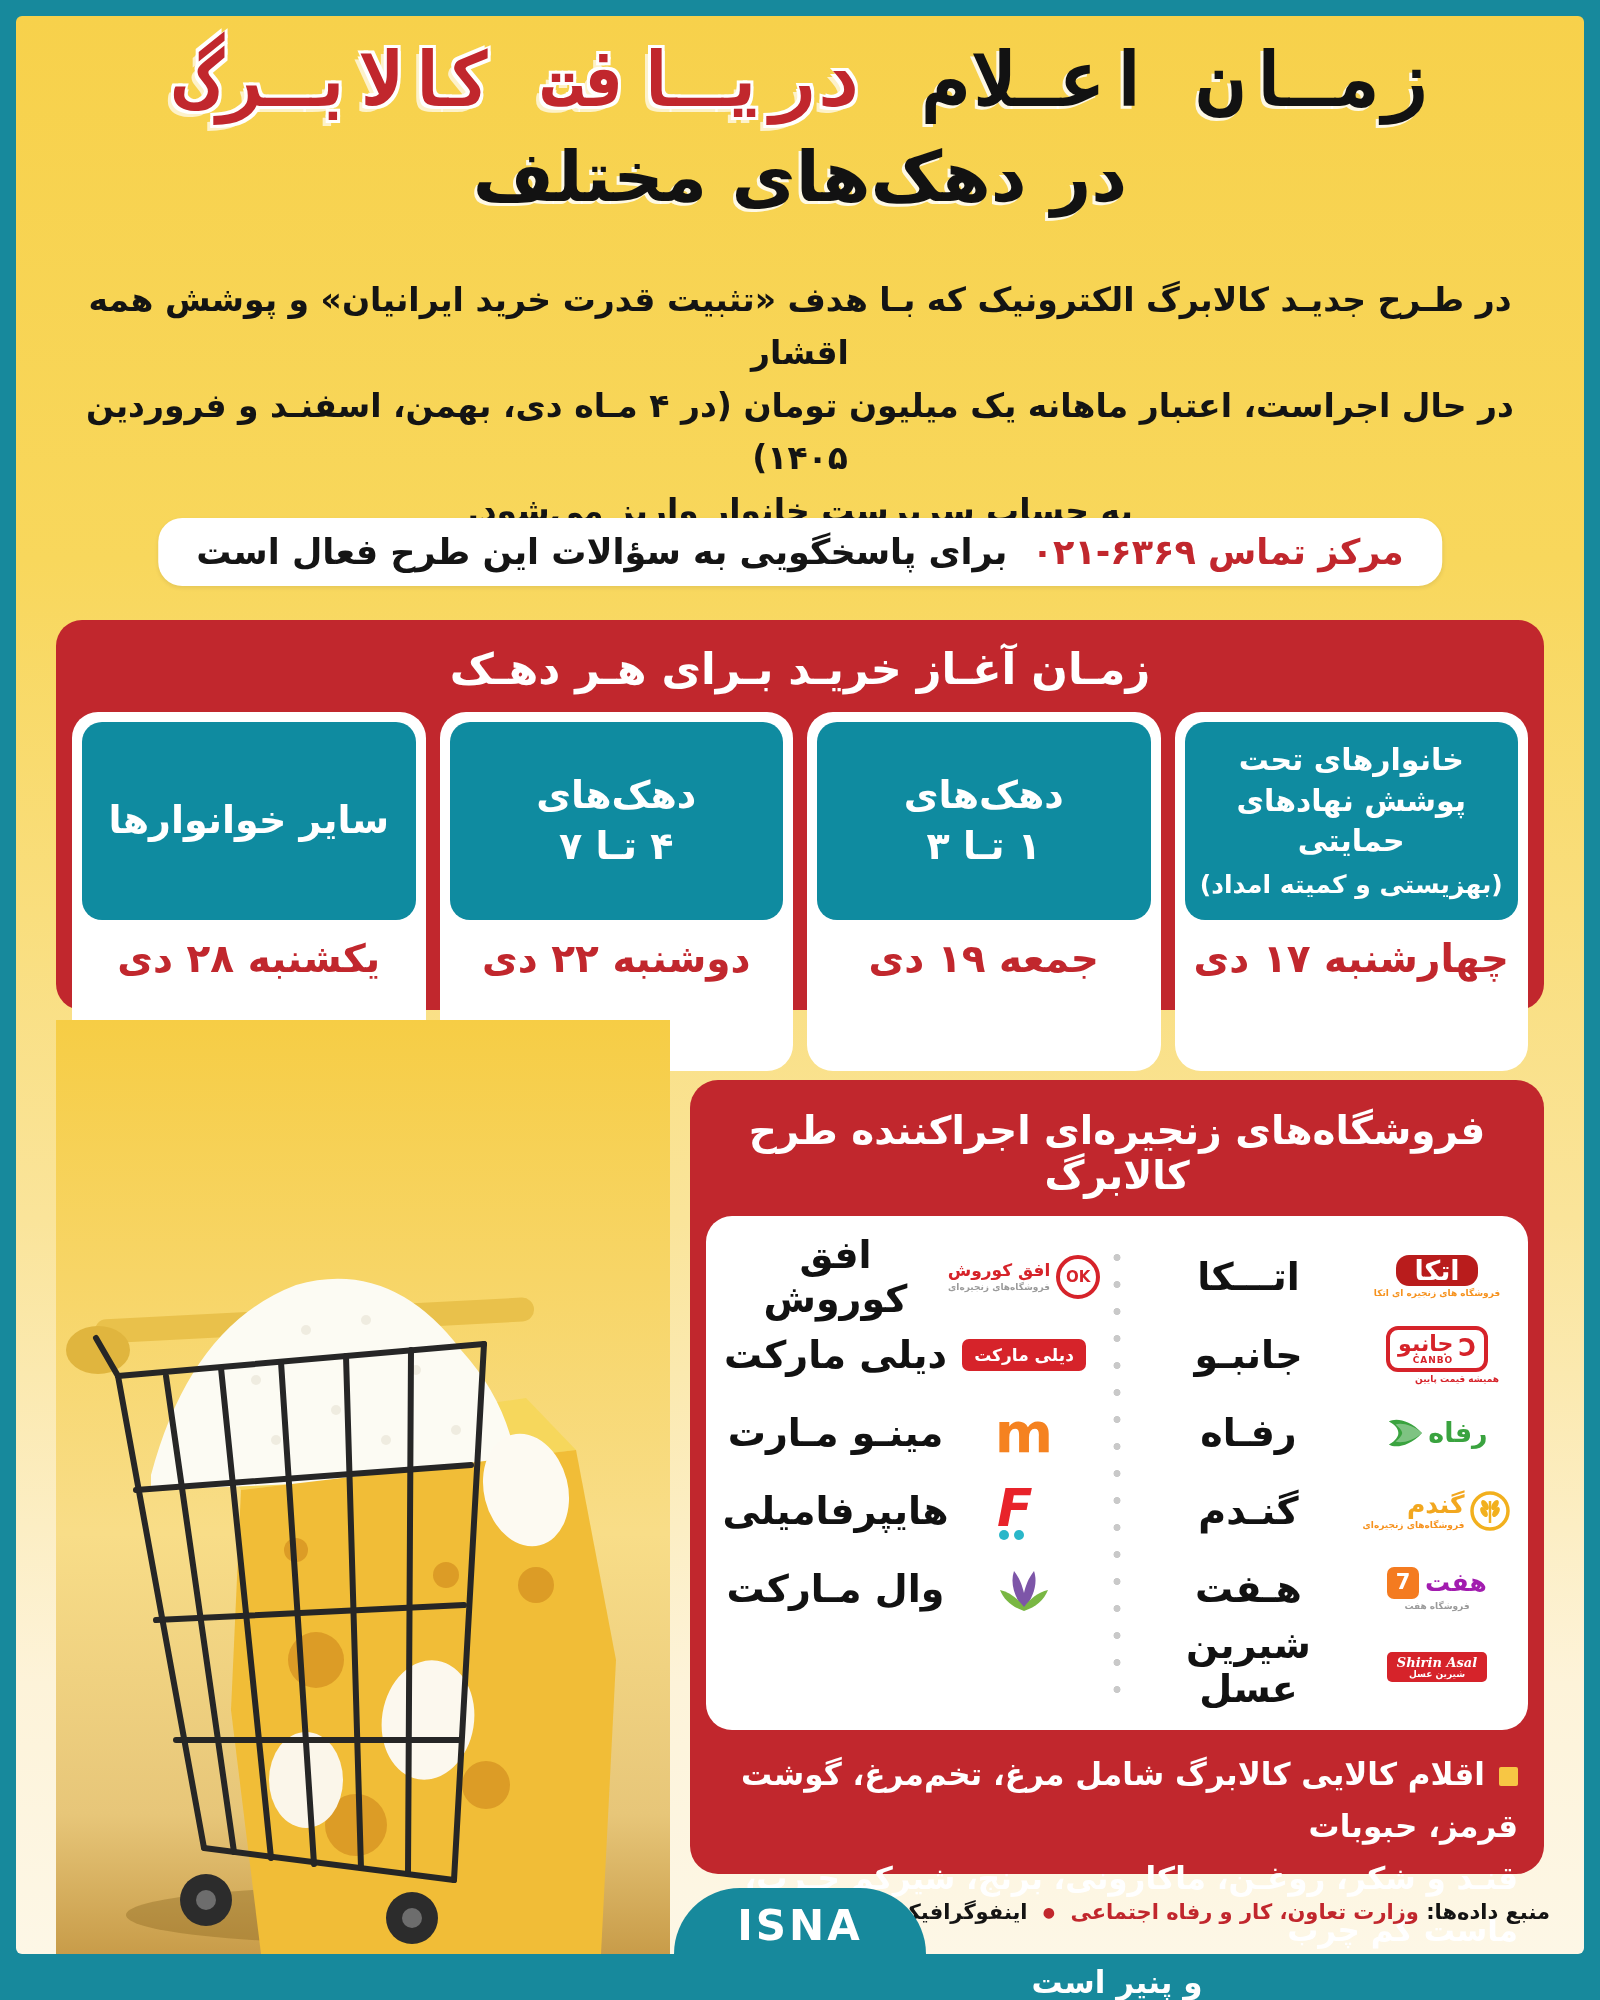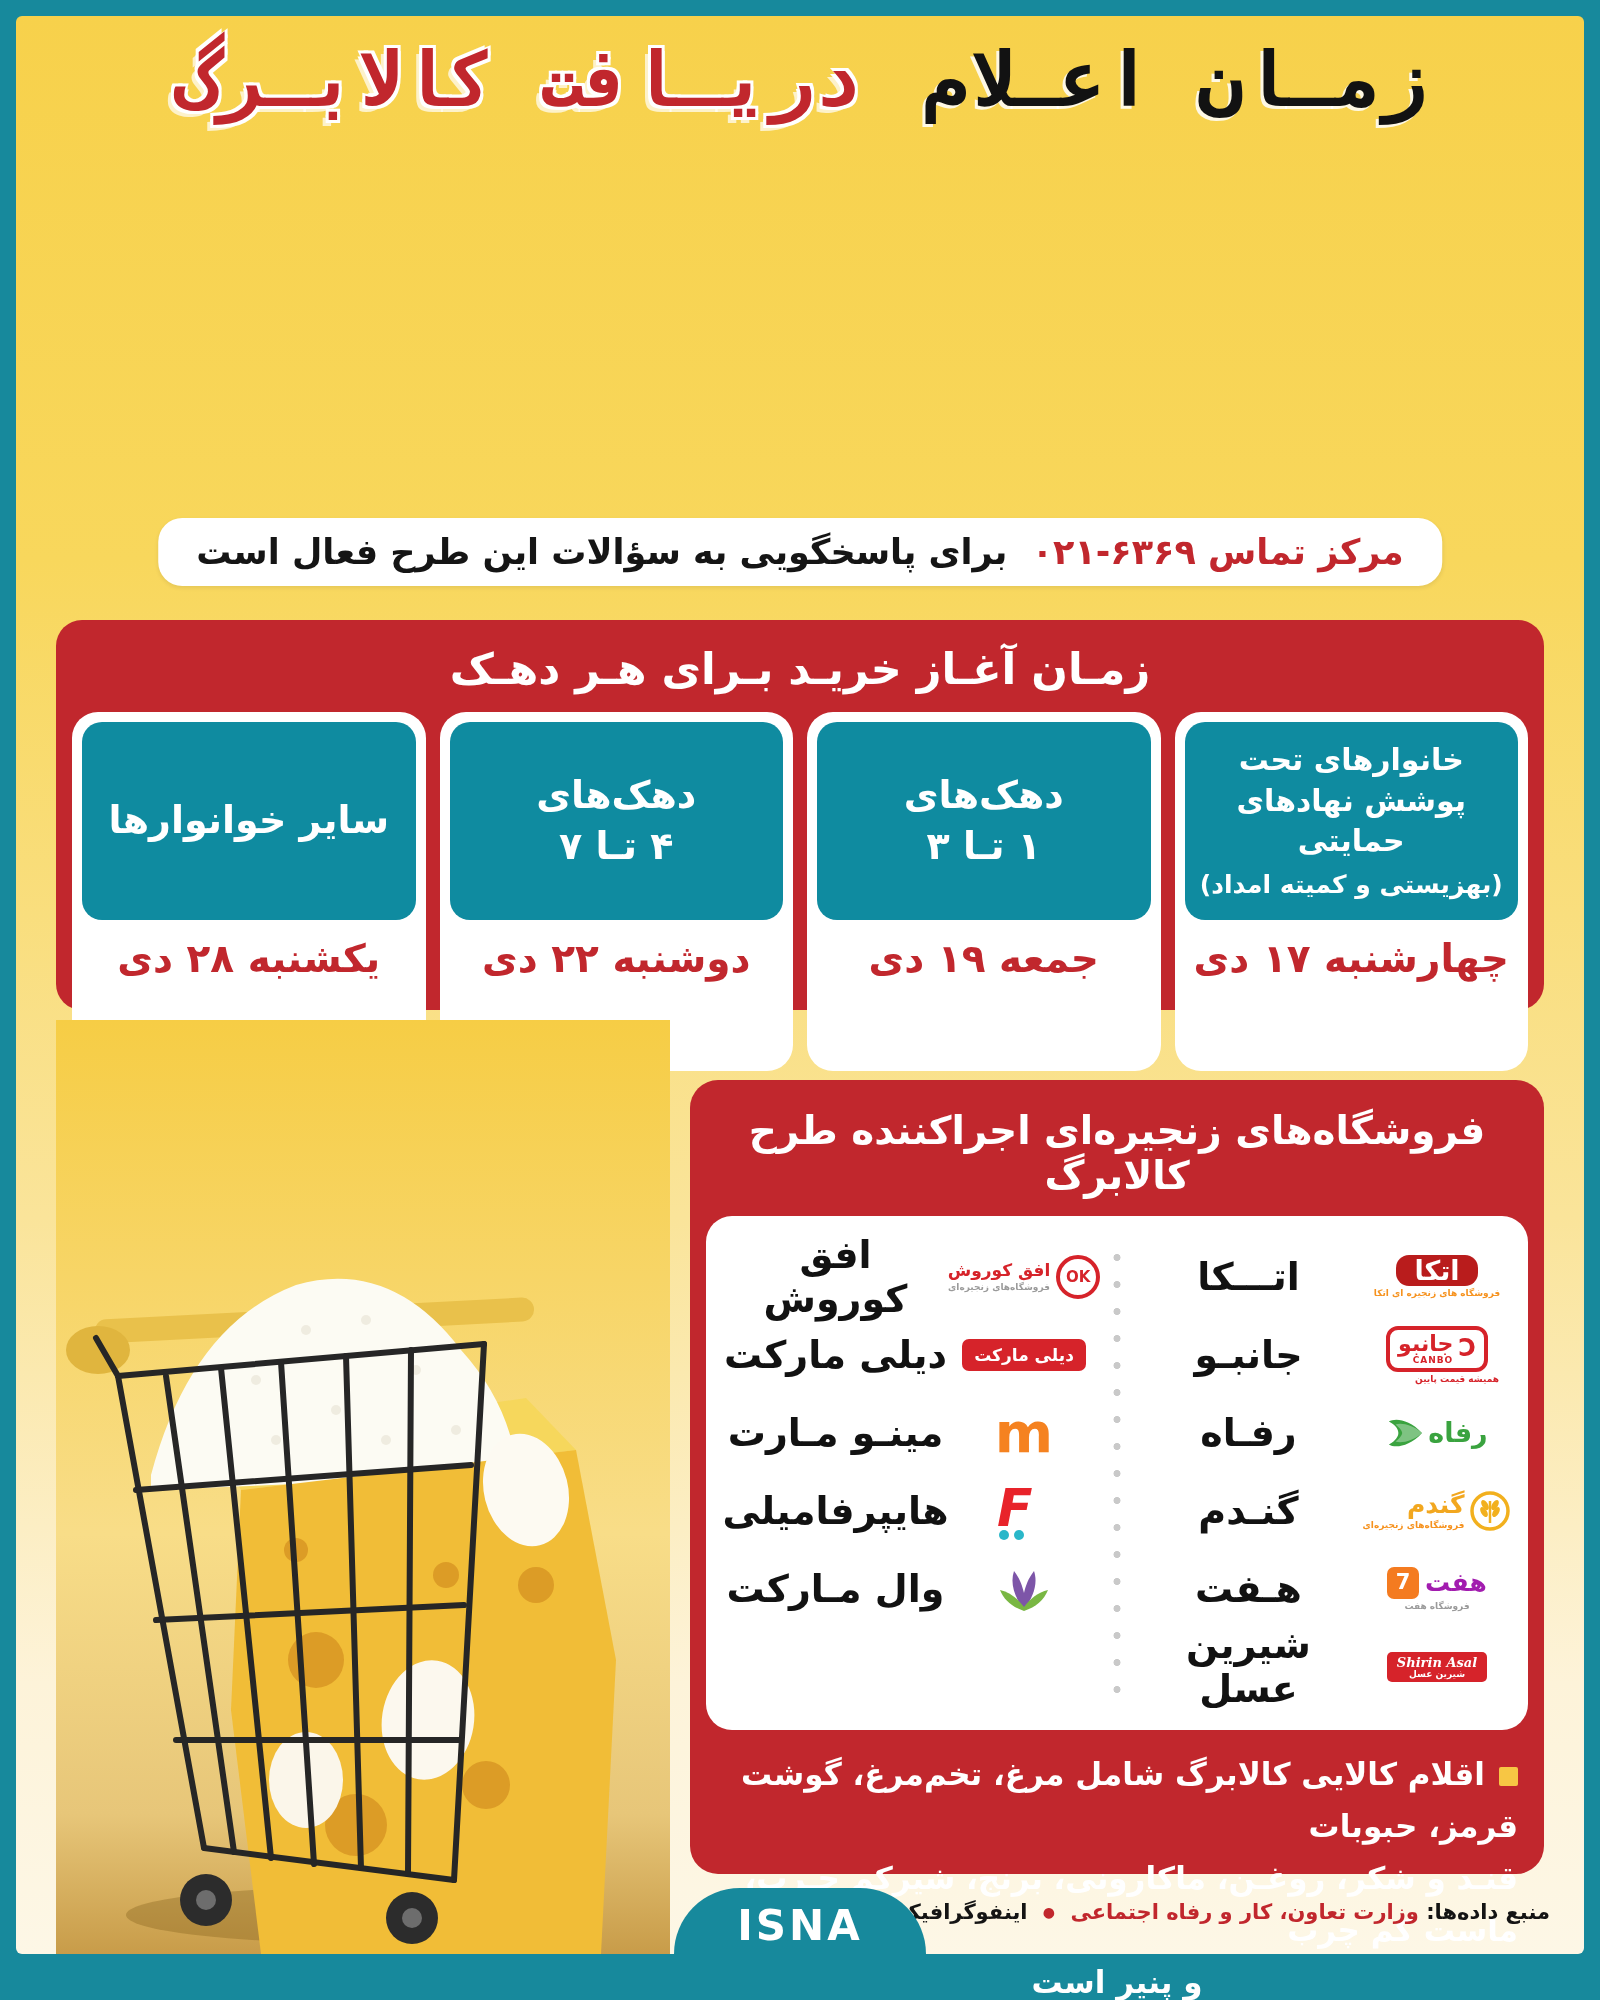--- a/index.html
+++ b/index.html
@@ -140,22 +140,28 @@
 <body>
 
 <div class="canvas">
   <div class="inner">
 
     <div class="titleblock">
       <div class="title-line1">
         <span class="title-black">زمـان اعـلام</span>
         <span class="title-red">دریـافت کالابـرگ</span>
       </div>
-    </div>
-
+      <div class="title-line2">در دهک‌های مختلف</div>
+    </div>
+
+    <div class="intro">
+      <div>در طـرح جدیـد کالابرگ الکترونیک که بـا هدف «تثبیت قدرت خرید ایرانیان» و پوشش همه اقشار</div>
+      <div>در حال اجراست، اعتبار ماهانه یک میلیون تومان (در ۴ مـاه دی، بهمن، اسفنـد و فروردین ۱۴۰۵)</div>
+      <div>به حساب سرپرست خانوار واریز می‌شود.</div>
+    </div>
 
     <div class="callbox">
       <span class="hl">مرکز تماس ۶۳۶۹-۰۲۱</span>
       <span class="rest">برای پاسخگویی به سؤالات این طرح فعال است</span>
     </div>
 
     <section class="schedule">
       <h2>زمـان آغـاز خریـد بـرای هـر دهـک</h2>
       <div class="sch-cols">
         <div class="sch-col support">

